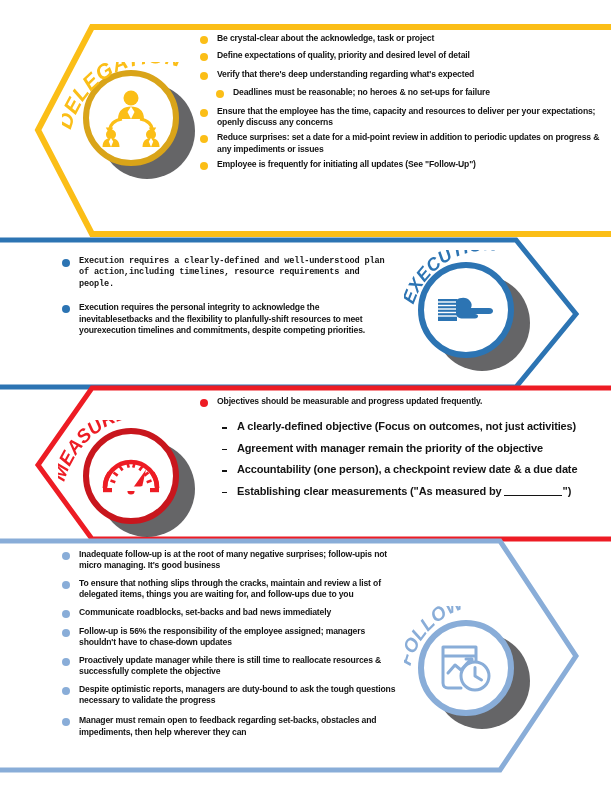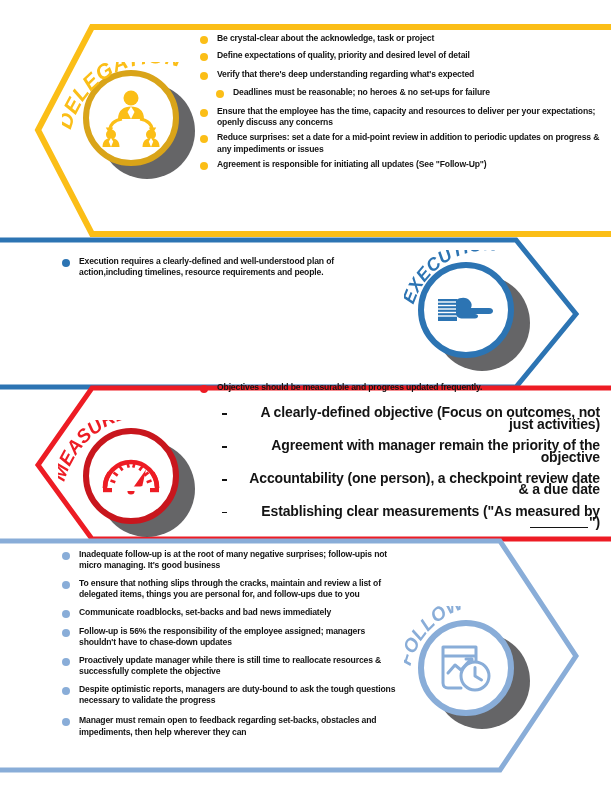--- a/index.html
+++ b/index.html
@@ -66,21 +66,21 @@
   }
   .sub-dash {
     flex: 0 0 auto;
     width: 5px;
     height: 1.5px;
     background: #141414;
     margin-top: 6px;
     margin-right: 10px;
   }
   .sub-text {
-    font-size: 14px;
+    font-size: 11px;
     line-height: 11.4px;
     color: #141414;
     font-weight: bold;
     letter-spacing: -0.15px;
   }
   .blank-line {
     display: inline-block;
     width: 58px;
     border-bottom: 1.2px solid #141414;
     margin: 0 1px -1px 2px;
@@ -203,21 +203,21 @@
     <div class="bullet-row" style="margin-bottom:4px;">
       <span class="bullet-dot" style="background:#FBBE17;"></span>
       <span class="bullet-text">Ensure that the employee has the time, capacity and resources to deliver per your expectations; openly discuss any concerns</span>
     </div>
     <div class="bullet-row" style="margin-bottom:4px;">
       <span class="bullet-dot" style="background:#FBBE17;"></span>
       <span class="bullet-text">Reduce surprises: set a date for a mid-point review in addition to periodic updates on progress &amp; any impediments or issues</span>
     </div>
     <div class="bullet-row">
       <span class="bullet-dot" style="background:#FBBE17;"></span>
-      <span class="bullet-text">Agreement is responsible for initiating all updates (See "Follow-Up")</span>
+      <span class="bullet-text">Employee is frequently for initiating all updates (See "Follow-Up")</span>
     </div>
   </div>
 
   <div class="banner" style="left:0px; top:237px; width:611px; height:155px;">
     <svg width="611" height="155" viewBox="0 0 611 155">
       <path d="M -10 3 L 516 3 L 576 77 L 516 150 L -10 150" fill="none" stroke="#2C74B3" stroke-width="5" stroke-linejoin="miter" stroke-linecap="butt"></path>
     </svg>
   </div>
 
   <div class="medallion" style="left:418px; top:262px;">
@@ -245,23 +245,27 @@
   <svg class="arc-title" style="left:404px; top:250px;" width="160" height="72" viewBox="0 0 160 72">
     <defs>
       <path id="arcExecution" d="M 8 60 A 78 78 0 0 1 148 34" fill="none"></path>
     </defs>
     <text font-size="18" fill="#2C74B3" letter-spacing="0.3">
       <textPath href="#arcExecution" startOffset="3%">EXECUTION</textPath>
     </text>
   </svg>
 
   <div class="bullets" style="left:62px; top:256px; width:330px;">
-    <div class="bullet-row" style="margin-bottom:12px;">
+    <div class="bullet-row" style="margin-bottom:12px;font-family:Liberation Mono, monospace;">
       <span class="bullet-dot" style="background:#2C74B3;"></span>
       <span class="bullet-text">Execution requires a clearly-defined and well-understood plan of action,including timelines, resource requirements and people.</span>
+    </div>
+    <div class="bullet-row">
+      <span class="bullet-dot" style="background:#2C74B3;"></span>
+      <span class="bullet-text">Execution requires the personal integrity to acknowledge the inevitablesetbacks and the flexibility to planfully-shift resources to  meet yourexecution timelines and commitments, despite competing priorities.</span>
     </div>
   </div>
 
   <div class="banner" style="left:0px; top:385px; width:611px; height:158px;">
     <svg width="611" height="158" viewBox="0 0 611 158">
       <path d="M 620 3 L 92 3 L 38 80 L 92 154 L 620 154" fill="none" stroke="#ED1C24" stroke-width="5" stroke-linejoin="miter" stroke-linecap="butt"></path>
     </svg>
   </div>
 
   <div class="medallion" style="left:83px; top:428px;">
@@ -297,21 +301,21 @@
 
   <svg class="arc-title" style="left:58px; top:420px;" width="190" height="78" viewBox="0 0 190 78">
     <defs>
       <path id="arcMeasurement" d="M 6 64 A 88 88 0 0 1 166 36" fill="none"></path>
     </defs>
     <text font-size="19" fill="#ED1C24" letter-spacing="0">
       <textPath href="#arcMeasurement" startOffset="1%">MEASUREMENT</textPath>
     </text>
   </svg>
 
-  <div class="bullets" style="left:200px; top:382px; width:400px;text-align:right;">
+  <div class="bullets" style="left:200px; top:396px; width:400px;">
     <div class="bullet-row" style="margin-bottom:14px;">
       <span class="bullet-dot" style="background:#ED1C24;"></span>
       <span class="bullet-text">Objectives should be measurable and progress updated frequently.</span>
     </div>
     <div class="sub-row">
       <span class="sub-dash"></span>
       <span class="sub-text">A clearly-defined objective (Focus on outcomes, not just activities)</span>
     </div>
     <div class="sub-row">
       <span class="sub-dash"></span>
@@ -362,21 +366,21 @@
     </text>
   </svg>
 
   <div class="bullets" style="left:62px; top:549px; width:340px;">
     <div class="bullet-row" style="margin-bottom:6px;">
       <span class="bullet-dot" style="background:#89ADD8;"></span>
       <span class="bullet-text">Inadequate follow-up is at the root of many negative surprises; follow-upis not micro managing. It's good business</span>
     </div>
     <div class="bullet-row" style="margin-bottom:6px;">
       <span class="bullet-dot" style="background:#89ADD8;"></span>
-      <span class="bullet-text">To ensure that nothing slips through the cracks, maintain and review a  list of delegated items, things you are personal for, and follow-ups due to you</span>
+      <span class="bullet-text">To ensure that nothing slips through the cracks, maintain and review a  list of delegated items, things you are waiting for, and follow-ups due to you</span>
     </div>
     <div class="bullet-row" style="margin-bottom:8px;">
       <span class="bullet-dot" style="background:#89ADD8;"></span>
       <span class="bullet-text">Communicate roadblocks, set-backs and bad news immediately</span>
     </div>
     <div class="bullet-row" style="margin-bottom:6px;">
       <span class="bullet-dot" style="background:#89ADD8;"></span>
       <span class="bullet-text">Follow-up is 56% the responsibility of the employee assigned; managers shouldn't have to chase-down updates</span>
     </div>
     <div class="bullet-row" style="margin-bottom:6px;">

